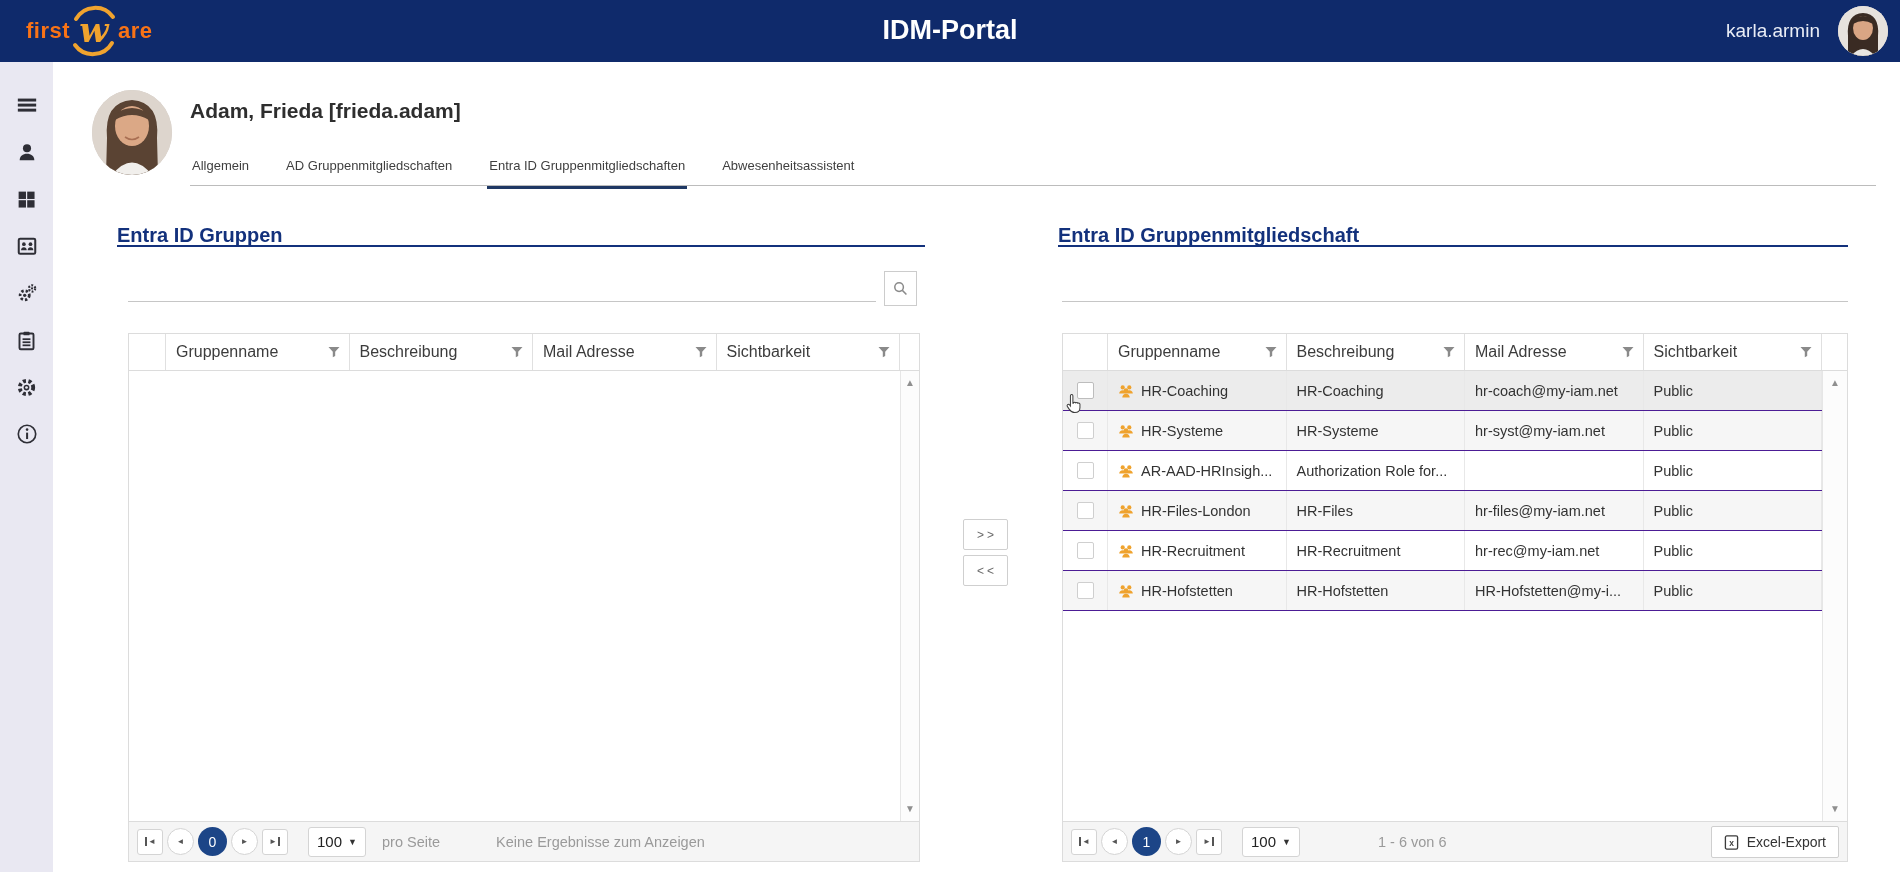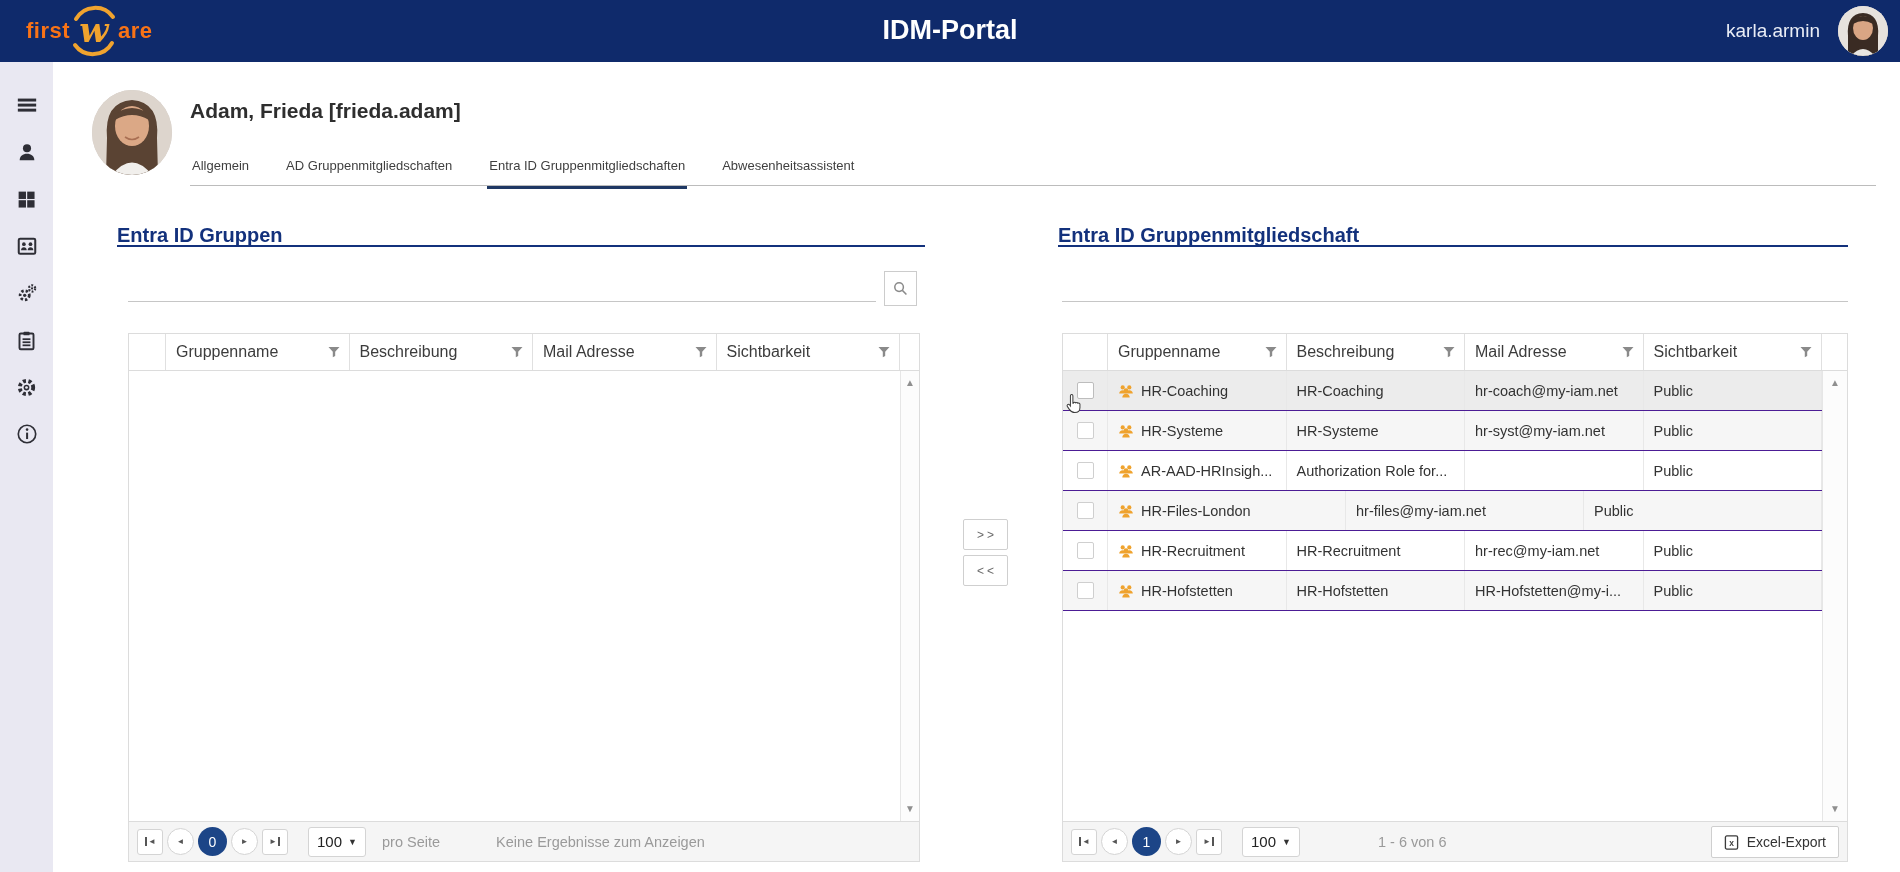--- a/index.html
+++ b/index.html
@@ -440,20 +440,21 @@
                   <circle cx="4.7" cy="4.4" r="2.1"></circle>
                   <circle cx="11.3" cy="4.4" r="2.1"></circle>
                   <path d="M1.2 10.6c0-2 1.5-3.4 3.5-3.4s3.5 1.4 3.5 3.4z"></path>
                   <path d="M7.8 10.6c0-2 1.5-3.4 3.5-3.4s3.5 1.4 3.5 3.4z"></path>
                   <circle cx="8" cy="7.6" r="2.3"></circle>
                   <path d="M4.3 14.4c0-2.2 1.6-3.7 3.7-3.7s3.7 1.5 3.7 3.7z"></path>
                 </g>
               </svg>
               <span>HR-Files-London</span>
             </div>
+            <div class="td col">HR-Files</div>
             <div class="td col">hr-files@my-iam.net</div>
             <div class="td col">Public</div>
           </div>
 
           <div class="trow">
             <div class="td c0">
               <div class="checkbox"></div>
             </div>
             <div class="td col">
               <svg class="group-icon" viewBox="0 0 16 16" width="16" height="16">

